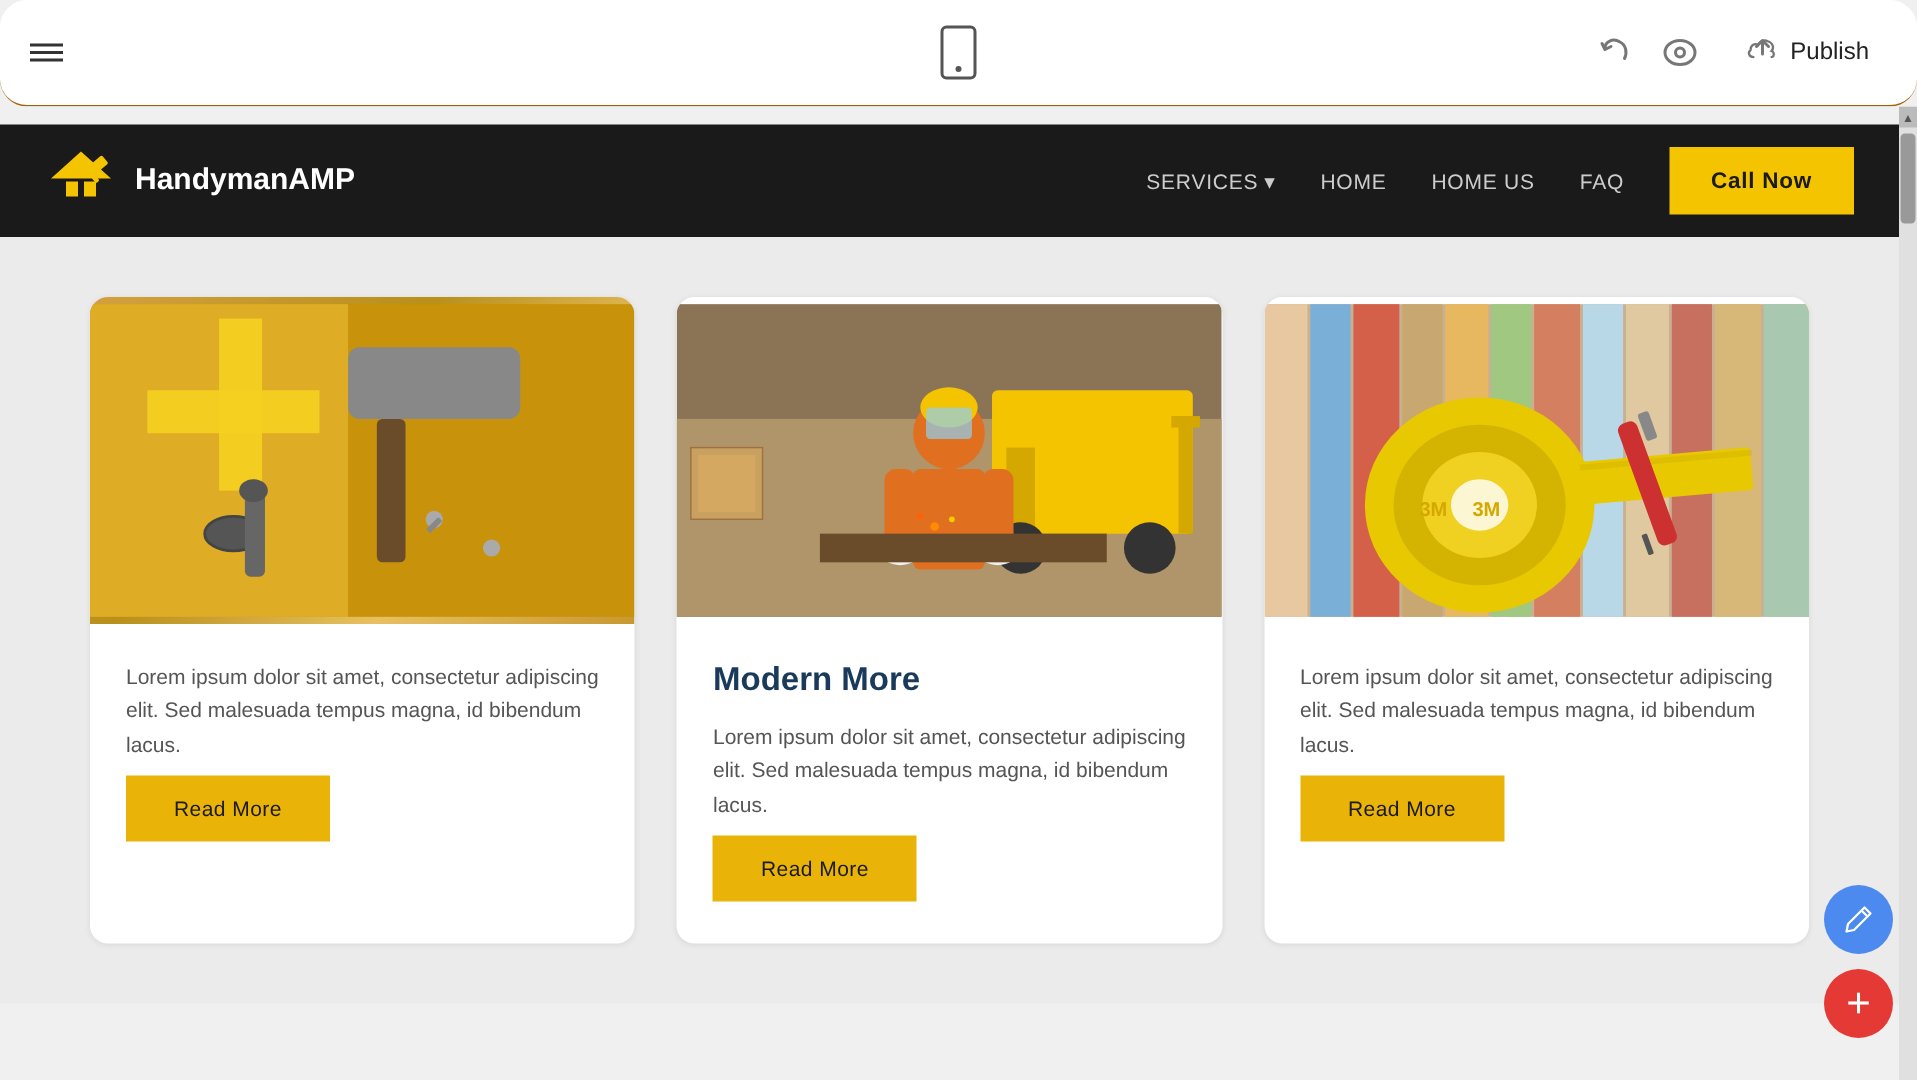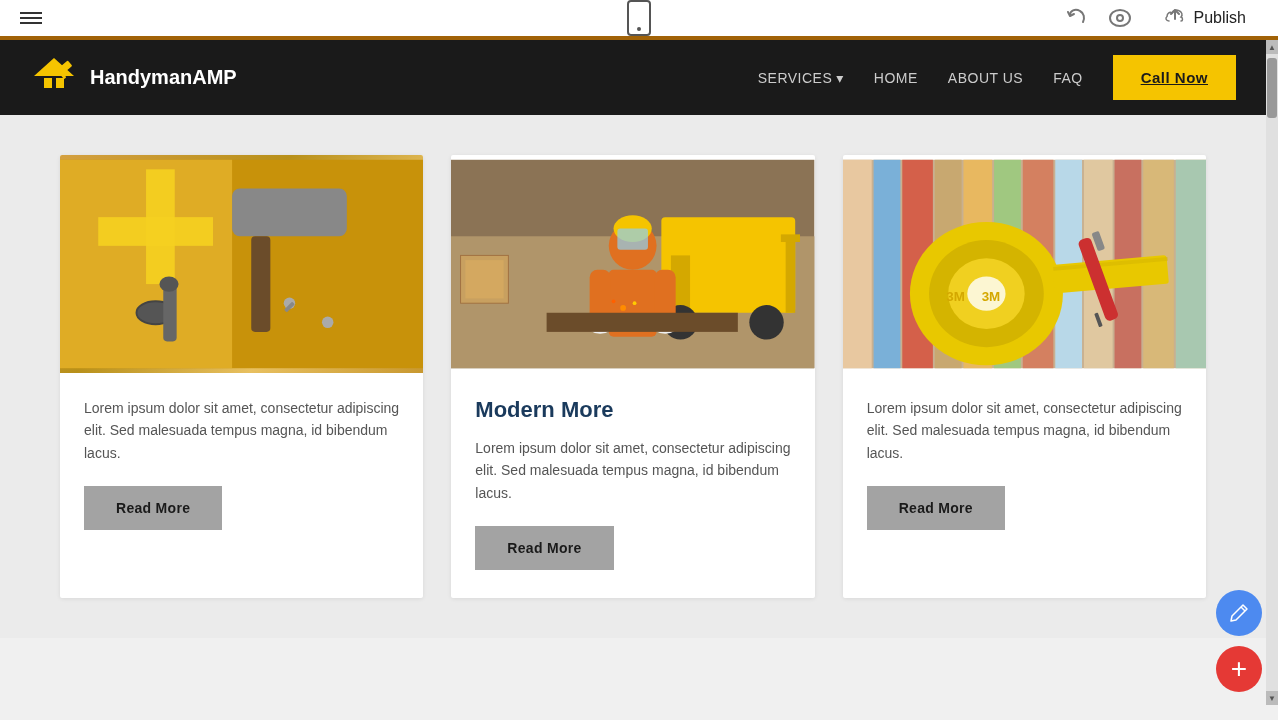--- a/index.html
+++ b/index.html
@@ -4,25 +4,26 @@
   <style>
     * { margin: 0; padding: 0; box-sizing: border-box; }
     body { font-family: Arial, sans-serif; background: #f0f0f0; width: 1278px; height: 720px; overflow: hidden; }
 
     
     .toolbar {
       display: flex;
       align-items: center;
       justify-content: space-between;
       background: #fff;
-      height: 40px;
+      height: 71px;
       padding: 0 20px;
-      border-bottom: 4px solid #a16207;
+      border-bottom: 1px solid #a16207;
       position: relative;
       z-index: 10;
+      border-radius: 18px;
     }
     .toolbar-left { display: flex; align-items: center; gap: 4px; cursor: pointer; }
     .hamburger-line { display: block; width: 22px; height: 2px; background: #333; margin: 3px 0; }
     .toolbar-center { position: absolute; left: 50%; transform: translateX(-50%); }
     .mobile-icon {
       width: 24px; height: 36px; border: 2px solid #555; border-radius: 4px;
       display: flex; align-items: flex-end; justify-content: center; padding-bottom: 3px;
     }
     .mobile-dot { width: 4px; height: 4px; background: #555; border-radius: 50%; }
     .toolbar-right { display: flex; align-items: center; gap: 20px; }
@@ -65,74 +66,74 @@
     }
 
     
     .navbar {
       background: #1a1a1a;
       display: flex;
       align-items: center;
       justify-content: space-between;
       padding: 0 30px;
       height: 75px;
+      margin-top: 12px;
     }
     .brand { display: flex; align-items: center; gap: 12px; cursor: pointer; }
     .brand-name { color: #fff; font-size: 20px; font-weight: 700; }
     .nav-links { display: flex; align-items: center; gap: 30px; }
     .nav-link { color: #ccc; font-size: 14px; font-weight: 500; cursor: pointer; text-decoration: none; letter-spacing: 0.5px; }
     .nav-link.services-link { display: flex; align-items: center; gap: 4px; }
     .call-btn {
       background: #f5c400;
       color: #1a1a1a;
       border: none;
       padding: 14px 28px;
       font-size: 15px;
       font-weight: 700;
       cursor: pointer;
       letter-spacing: 0.5px;
-      text-decoration: underline;
     }
 
     
     .main-bg {
       background: #ebebeb;
       padding: 40px 60px 40px 60px;
     }
 
     
     .cards-grid {
       display: grid;
       grid-template-columns: 1fr 1fr 1fr;
       gap: 28px;
     }
     .card {
       background: #fff;
-      border-radius: 2px;
+      border-radius: 12px;
       overflow: hidden;
       box-shadow: 0 1px 4px rgba(0,0,0,0.08);
     }
     .card-img-placeholder {
       width: 100%;
       height: 218px;
       display: flex;
       align-items: center;
       justify-content: center;
       font-size: 40px;
     }
     .card-body { padding: 24px 24px 28px; }
     .card-title { font-size: 22px; font-weight: 700; color: #1a3a5c; margin-bottom: 14px; }
-    .card-text { font-size: 14px; color: #555; line-height: 1.6; margin-bottom: 22px; }
+    .card-text { font-size: 14px; color: #555; line-height: 1.6; margin-bottom: 10px; }
     .read-more-btn {
-      background: #a3a3a3;
+      background: #eab308;
       color: #1a1a1a;
       border: none;
       padding: 14px 32px;
       font-size: 14px;
-      font-weight: 700;
+      font-weight: 400;
       cursor: pointer;
       letter-spacing: 0.3px;
     }
 
     
     .fab-container {
       position: fixed;
       bottom: 28px;
       right: 16px;
       display: flex;
@@ -224,21 +225,21 @@
 
       <div class="nav-links">
         <a class="nav-link services-link">
           <span>SERVICES</span>
           <span>▾</span>
         </a>
         <a class="nav-link">
           <span>HOME</span>
         </a>
         <a class="nav-link">
-          <span>ABOUT US</span>
+          <span>HOME US</span>
         </a>
         <a class="nav-link">
           <span>FAQ</span>
         </a>
         <button class="call-btn">
           <span>Call Now</span>
         </button>
       </div>
     </nav>
 

